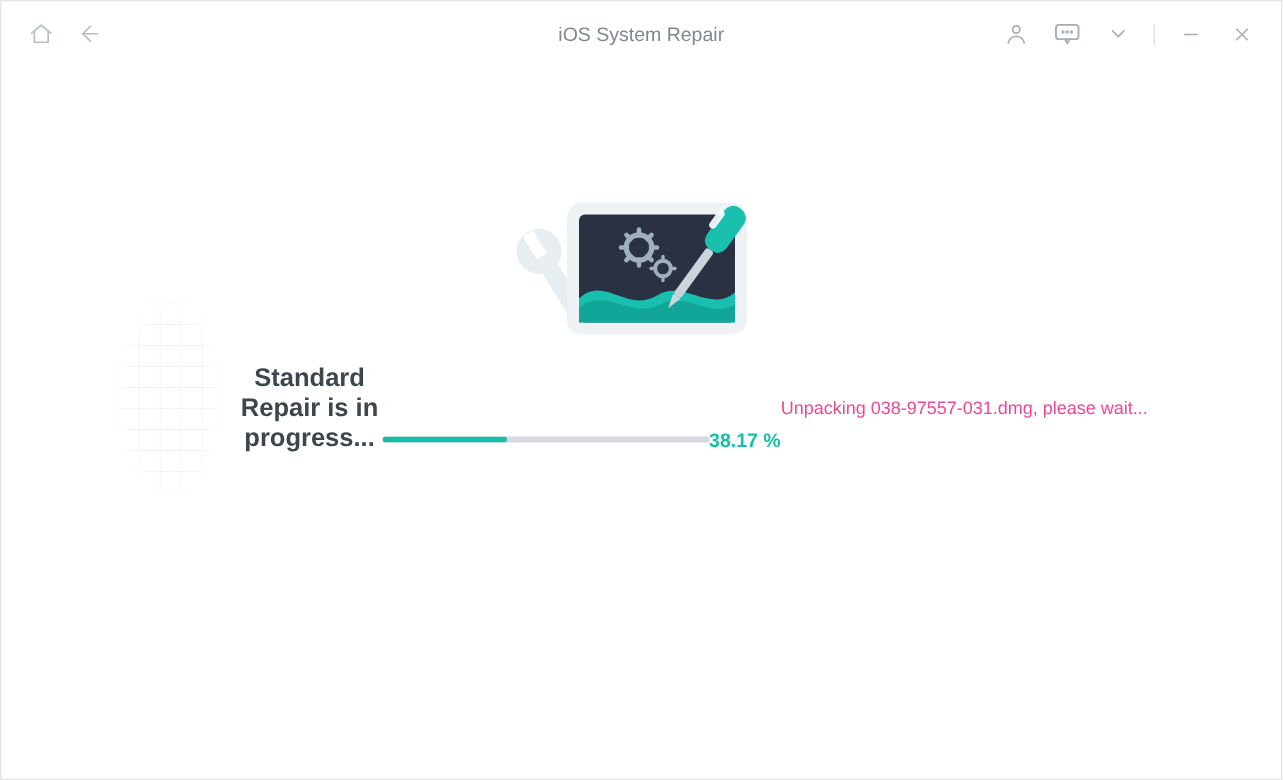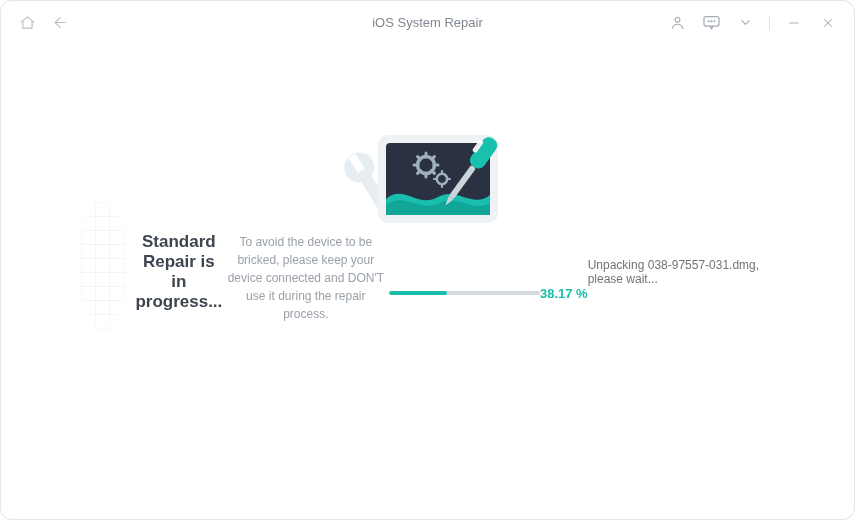--- a/index.html
+++ b/index.html
@@ -1,19 +1,19 @@
 <!DOCTYPE html>
 <html><head>
 <meta charset="utf-8">
 <style>
   * { box-sizing: border-box; margin: 0; padding: 0; }
   html, body { width: 855px; height: 520px; font-family: -apple-system, BlinkMacSystemFont, "Segoe UI", Arial, sans-serif; }
   body { background: #fff; }
   .window {
-    width: 855px; height: 520px; background: #fff; border: 1px solid #e5e5e5; border-radius: 12px;
+    width: 855px; height: 520px; background: #fff; border: 1px solid #e5e5e5; border-radius: 0;
     display: flex; flex-direction: column;
   }
   .titlebar {
     height: 44px; display: flex; align-items: center; padding: 0 14px; border-bottom: 1px solid rgba(0,0,0,0);
     position: relative;
   }
   .titlebar .left { display: flex; align-items: center; gap: 8px; color: #b9bfc7; }
   .titlebar .center {
     position: absolute; left: 0; right: 0; text-align: center; pointer-events: none;
     color: #808791; font-size: 13px; font-weight: 500;
@@ -35,21 +35,21 @@
     mask-image: radial-gradient(ellipse 56% 60% at 50% 50%, #000 55%, transparent 76%);
   }
   .illus { position: absolute; left: 50%; top: 68px; transform: translateX(-50%); pointer-events: none; }
   .heading { color: #3d464f; font-weight: 700; font-size: 17px; text-align: center; }
   .sub { color: #9aa1aa; font-size: 12px; text-align: center; max-width: 520px; margin-top: 12px; line-height: 1.5; }
 
   .progress-wrap { width: 100%; margin-top: 42px; display: flex; align-items: center; }
   .bar { flex: 1; height: 4px; background: #d4d8df; border-radius: 2px; position: relative; overflow: hidden; }
   .bar-fill { position: absolute; left: 0; top: 0; bottom: 0; border-radius: 2px; background: #17bfa9; }
   .pct { color: #17bfa9; font-weight: 700; font-size: 13px; white-space: nowrap; }
-  .status { width: 100%; text-align: left; color: #737373; font-size: 12px; }
+  .status { width: 100%; text-align: left; color: #ec4899; font-size: 12px; }
 </style>
 </head>
 <body>
 
 <div class="window">
   <div class="titlebar">
     <div class="left">
       <div class="icon-btn">
         <svg width="17" height="17" viewBox="0 0 24 24" fill="none" stroke="#b9bfc7" stroke-width="1.6" stroke-linecap="round" stroke-linejoin="round">
             <path d="M3 11.5 L12 4 L21 11.5"></path>
@@ -146,21 +146,20 @@
         <g transform="translate(182,26) rotate(36)">
           <rect x="-5" y="-2" width="16" height="34" rx="7" fill="#19c0ae"></rect>
           <rect x="0" y="32" width="6" height="38" rx="2" fill="#c9d4db"></rect>
           <polygon points="0,70 6,70 3,80" fill="#c9d4db"></polygon>
           <rect x="-8" y="6" width="5" height="14" rx="2.5" fill="#ffffff" opacity="0.9"></rect>
         </g>
       </svg>
     </div>
 
     <div class="heading">Standard Repair is in progress...</div>
-    <div class="sub">To avoid the device to be bricked, please keep your device connected and DON'T use it during the repair process.</div>
 
     <div class="progress-wrap">
       <div class="bar">
         <div class="bar-fill" style="width:38.17%;background:#17bfa9;"></div>
       </div>
       <div class="pct">38.17 %</div>
     </div>
     <div class="status">Unpacking 038-97557-031.dmg, please wait...</div>
 
   </div>

